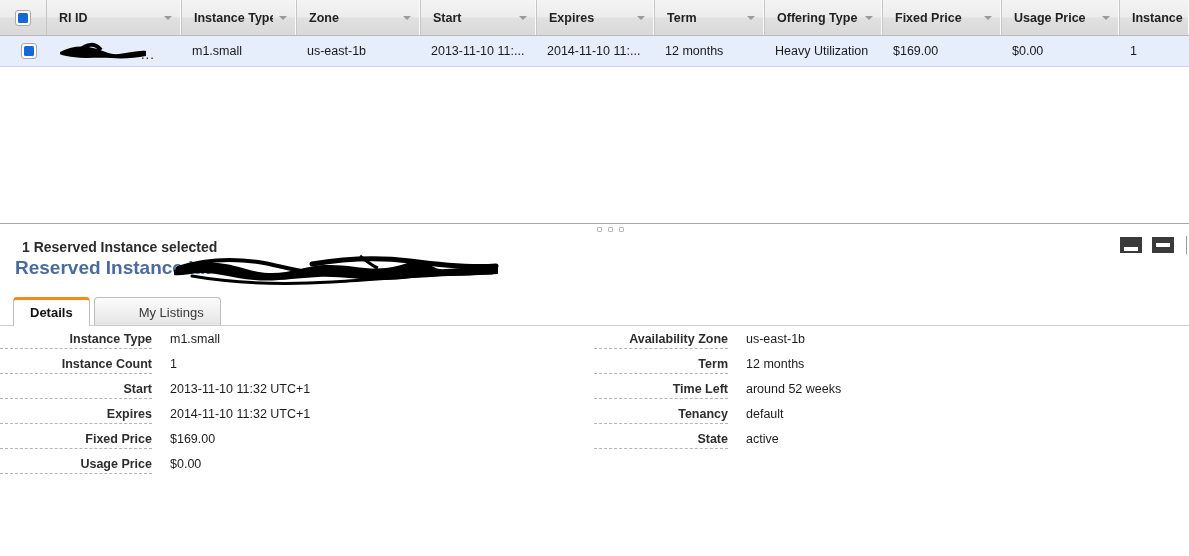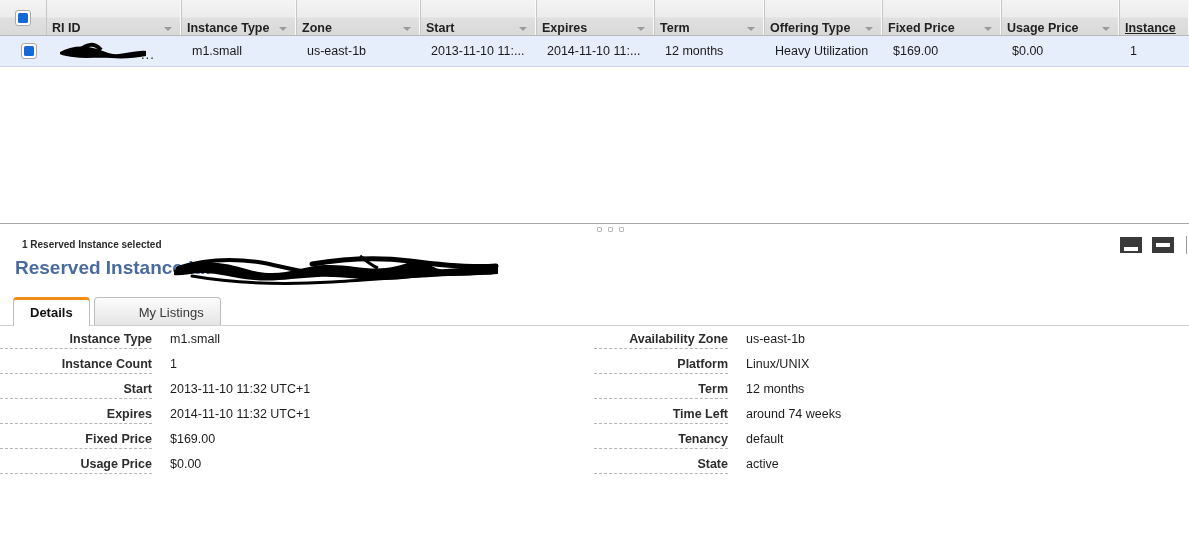--- a/index.html
+++ b/index.html
@@ -26,25 +26,25 @@
   .grid-header {
     display: flex;
     height: 36px;
     background: linear-gradient(to bottom, #f4f4f4 0%, #ececec 48%, #e0e0e0 52%, #d9d9d9 100%);
     border-bottom: 1px solid #b8b8b8;
     align-items: stretch;
   }
   .hcell {
     position: relative;
     display: flex;
-    align-items: flex-end;
+    align-items: center;
     font-size: 12.5px;
     font-weight: bold;
     color: #222222;
-    padding-left: 5px;
+    padding-left: 12px;
     border-left: 1px solid #c6c6c6;
     box-shadow: -1px 0 0 #fbfbfb inset;
     white-space: nowrap;
     overflow: hidden;
     flex: 0 0 auto;
   }
   .hcell:first-child { border-left: none; box-shadow: none; }
   .hcell .label { flex: 1 1 auto; overflow: hidden; text-overflow: clip; }
 
   .caret {
@@ -142,21 +142,21 @@
     border: 1px solid #b9b9b9;
     border-radius: 1px;
   }
 
   
   .detail { position: absolute; top: 234px; left: 0; width: 1189px; }
 
   .selected-note {
     position: absolute;
     top: 5px; left: 22px;
-    font-size: 10px;
+    font-size: 14px;
     font-weight: bold;
     color: #2b2b2b;
   }
 
   .panel-tools {
     position: absolute;
     top: 2px; right: 0;
     display: flex;
     align-items: center;
   }
@@ -307,21 +307,21 @@
           <span class="caret"></span>
         </div>
         <div class="hcell" style="flex: 0 0 119px;">
           <span class="label">Fixed Price</span>
           <span class="caret"></span>
         </div>
         <div class="hcell" style="flex: 0 0 118px;">
           <span class="label">Usage Price</span>
           <span class="caret"></span>
         </div>
-        <div class="hcell" style="flex: 0 0 70px; text-decoration: underline;">
+        <div class="hcell" style="flex: 0 0 70px;">
           <span class="label">Instance</span>
         </div>
       </div>
 
     <div id="tbody">
         <div class="grid-row">
           <div class="cell cb-cell" style="flex: 0 0 46px;">
             <span class="checkbox">
               <i></i>
             </span>
@@ -412,30 +412,26 @@
             <div class="f-label">Usage Price</div>
             <div class="f-value">$0.00</div>
           </div>
         </div>
       <div class="col right" id="fright">
           <div class="field">
             <div class="f-label">Availability Zone</div>
             <div class="f-value">us-east-1b</div>
           </div>
           <div class="field">
-            <div class="f-label">Platform</div>
-            <div class="f-value">Linux/UNIX</div>
-          </div>
-          <div class="field">
             <div class="f-label">Term</div>
             <div class="f-value">12 months</div>
           </div>
           <div class="field">
             <div class="f-label">Time Left</div>
-            <div class="f-value">around 74 weeks</div>
+            <div class="f-value">around 52 weeks</div>
           </div>
           <div class="field">
             <div class="f-label">Tenancy</div>
             <div class="f-value">default</div>
           </div>
           <div class="field">
             <div class="f-label">State</div>
             <div class="f-value">active</div>
           </div>
         </div>

